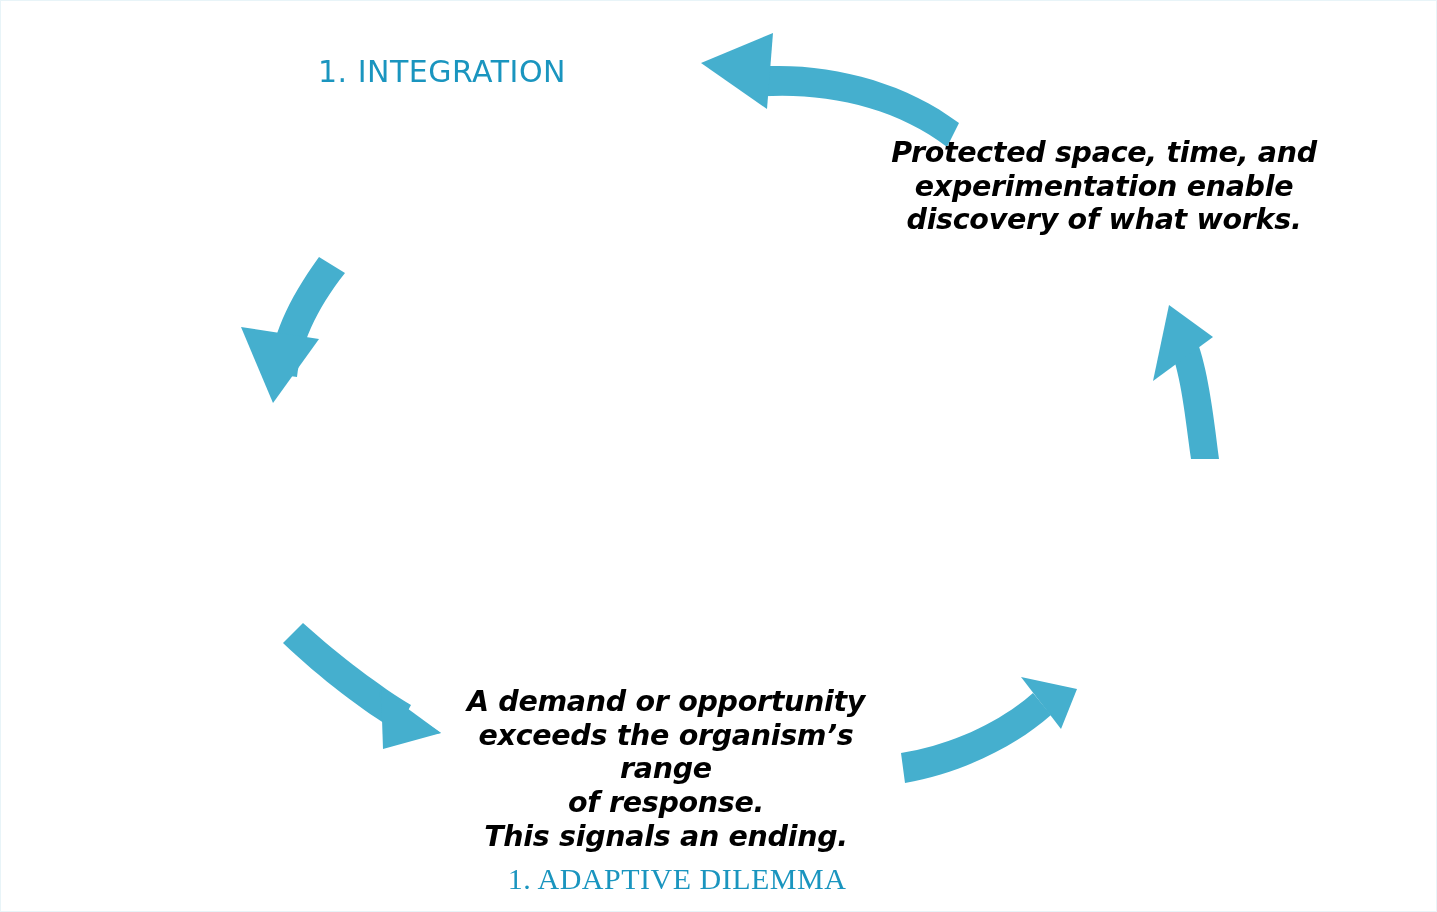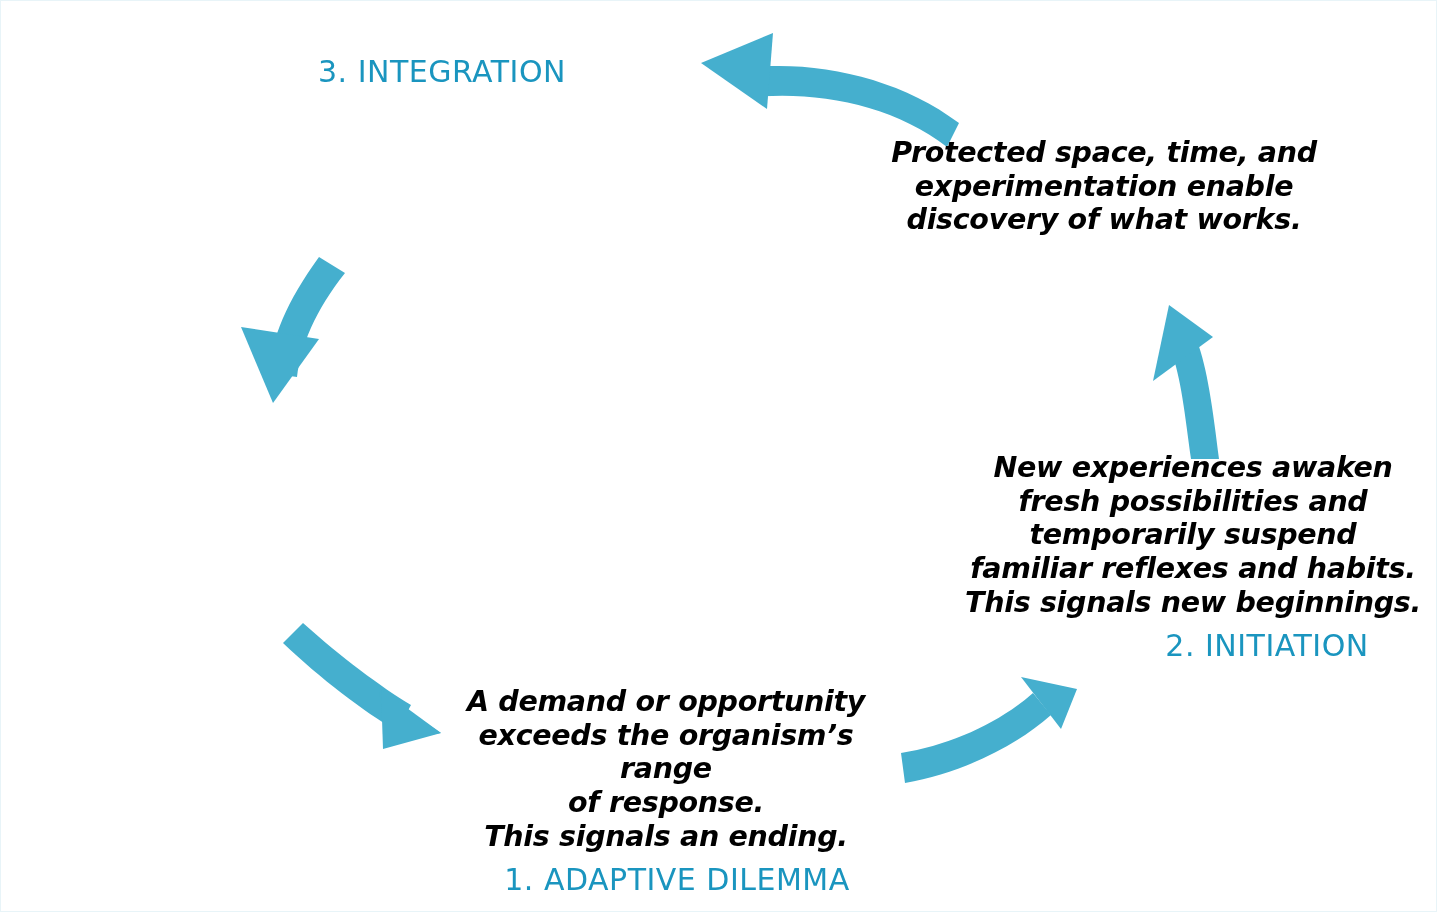--- a/index.html
+++ b/index.html
@@ -53,21 +53,21 @@
   
   #stage-integration      { left: 178px; top: 44px;  width: 526px; }
   #stage-incubation       { left: 872px; top: 135px; width: 462px; }
   #stage-initiation       { left: 962px; top: 450px; width: 460px; }
   #stage-maturation       { left: 2px;   top: 398px; width: 530px; }
   #stage-adaptive-dilemma { left: 430px; top: 684px; width: 470px; }
 
   #stage-incubation  .stage-heading { padding-left: 22px; }
   #stage-initiation  .stage-heading { padding-left: 148px; }
   #stage-maturation  .stage-heading { padding-left: 10px; }
-  #stage-adaptive-dilemma .stage-heading { padding-left: 22px; }
+  #stage-adaptive-dilemma .stage-heading { padding-left: 22px; font-family: Liberation Serif, serif; }
 </style>
 </head>
 <body>
 
 <div id="canvas">
 
   <svg id="arrow-layer" viewBox="0 0 1437 912">
 
     <g>
       <path d="M 958,122 C 900,78 820,60 752,66 L 752,96 C 818,90 892,104 946,146 Z" fill="#45AFCE"></path>
@@ -90,37 +90,29 @@
       <polygon points="1076,688 1020,676 1060,728" fill="#45AFCE"></polygon>
     </g>
 
     <g>
       <path d="M 1218,458 C 1212,408 1206,366 1196,340 L 1170,350 C 1180,376 1184,414 1190,458 Z" fill="#45AFCE"></path>
       <polygon points="1168,304 1152,380 1212,336" fill="#45AFCE"></polygon>
     </g>
   </svg>
 
   <div class="stage" id="stage-integration">
-    <div class="stage-heading">3. INTEGRATION</div>
+    <div class="stage-heading">1. INTEGRATION</div>
   </div>
 
   <div class="stage" id="stage-incubation">
     <div class="stage-body">Protected space, time, and
 experimentation enable
 discovery of what works.</div>
   </div>
 
-  <div class="stage" id="stage-initiation">
-    <div class="stage-body">New experiences awaken
-fresh possibilities and
-temporarily suspend
-familiar reflexes and habits.
-This signals new beginnings.</div>
-    <div class="stage-heading">2. INITIATION</div>
-  </div>
 
 
   <div class="stage" id="stage-adaptive-dilemma">
     <div class="stage-body">A demand or opportunity
 exceeds the organism’s range
 of response.
 This signals an ending.</div>
     <div class="stage-heading">1. ADAPTIVE DILEMMA</div>
   </div>
 

